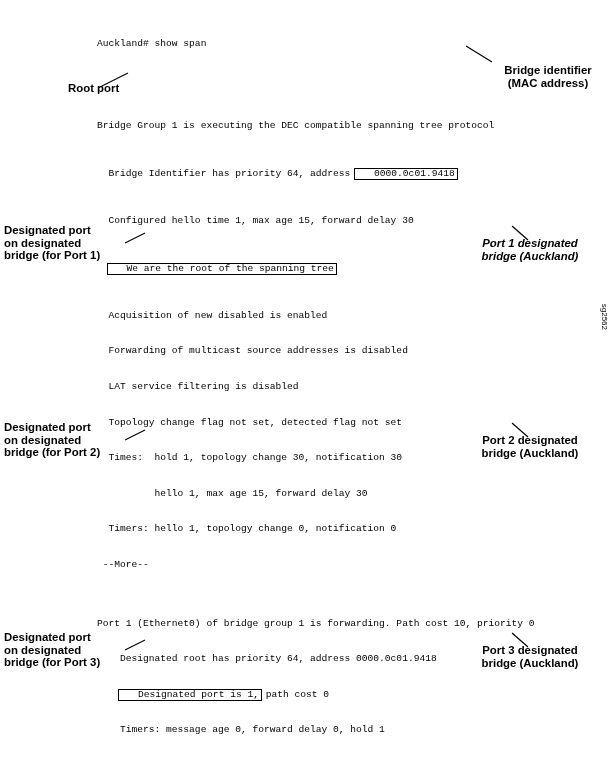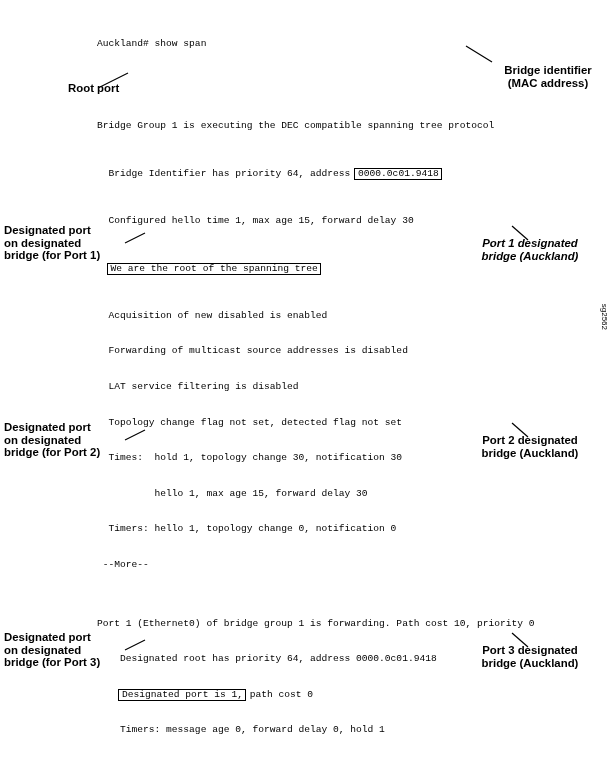--- a/index.html
+++ b/index.html
@@ -34,21 +34,21 @@
   .console .ln {
     height: 11.85px;
     white-space: pre;
     position: relative;
   }
   .console .blank { height: 11.85px; }
 
   
   .boxed {
     border: 1px solid #000;
-    padding: 0px 2px 0px 3px;
+    padding: 0px 2px 0px 19px;
     margin: 0 -2px;
     display: inline-block;
     line-height: 10px;
     position: relative;
     top: 0px;
   }
 
   
   .callout {
     position: absolute;

